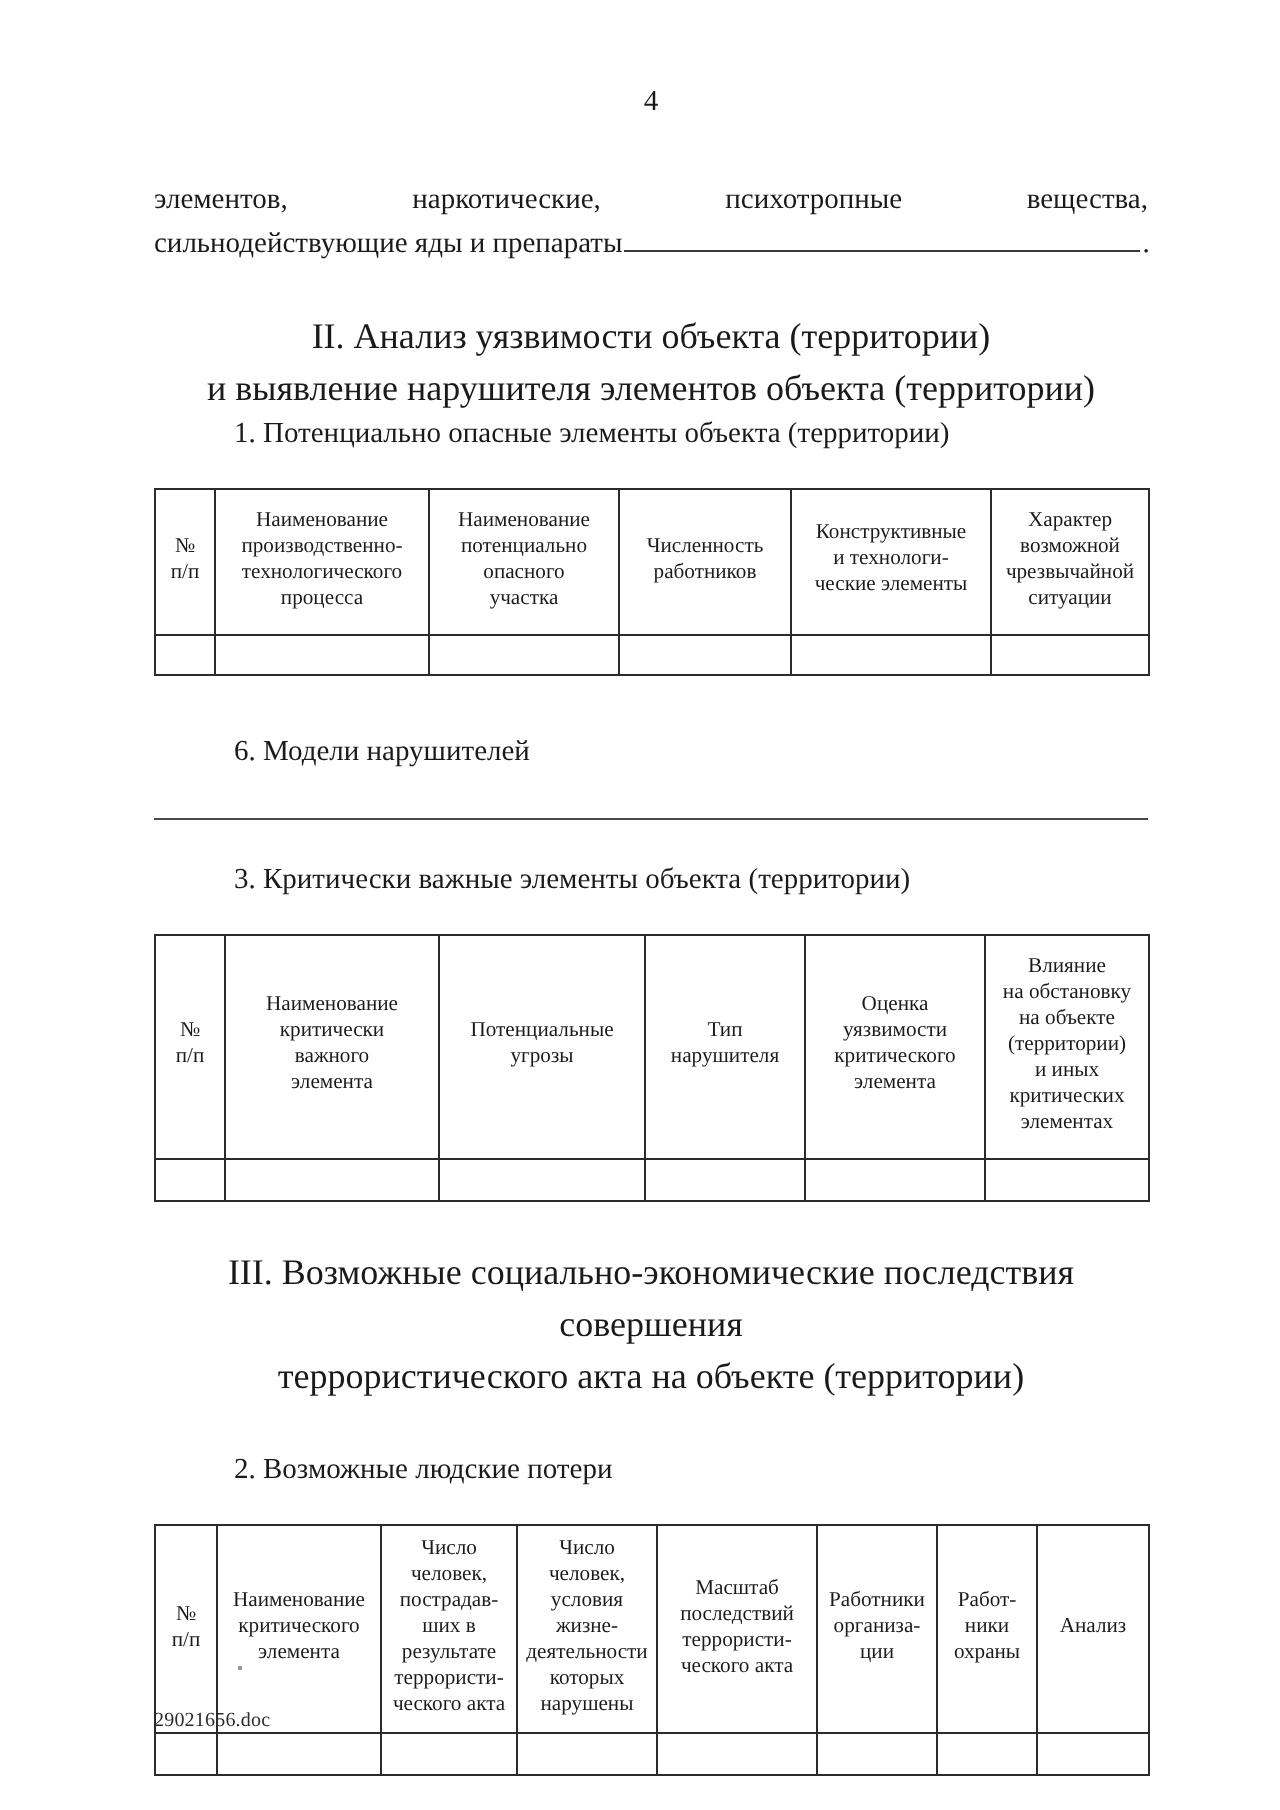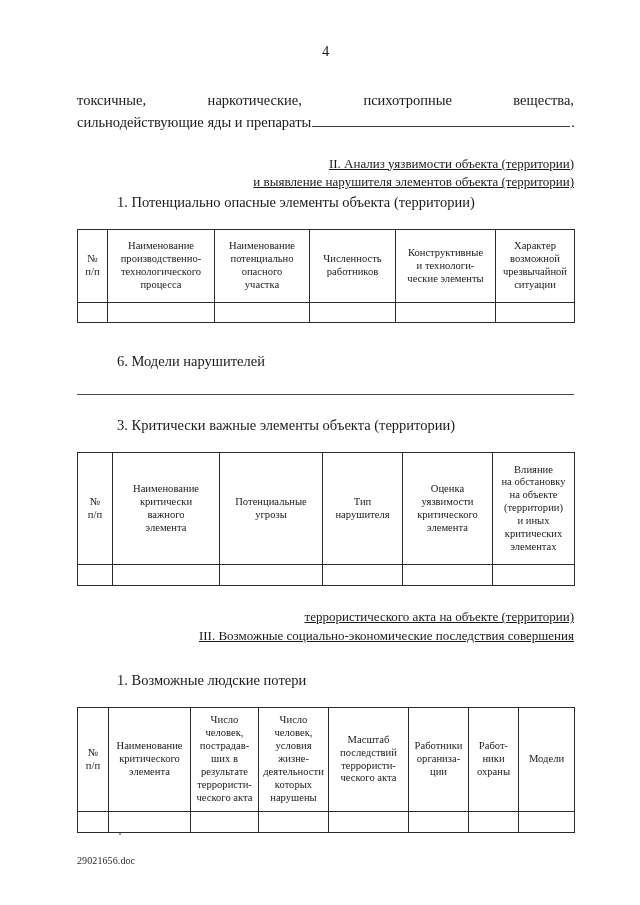--- a/index.html
+++ b/index.html
@@ -57,24 +57,23 @@
     display: inline-block;
     width: 258px;
     border-bottom: 1px solid #3a3a3a;
     height: 0.95em;
     vertical-align: baseline;
     margin: 0 1px;
   }
 
   
   .heading-center {
-    text-align: right;
-    font-size: 13px;
+    text-align: center;
+    font-size: 18px;
     line-height: 1.45;
-    text-decoration: underline;
   }
   .heading-indent {
     font-size: 14.5px;
     line-height: 1.45;
     padding-left: 40px;
   }
   .h-roman-2 { margin-top: 22px; }
   .h-sub-1   { }
   .h-sub-2   { margin-top: 28px; }
   .h-sub-3   { margin-top: 20px; }
@@ -143,21 +142,21 @@
 </style>
 </head>
 <body>
 
 <div class="page">
   <div class="content">
 
     <div class="page-number">4</div>
 
     <div class="para">
-      <span class="first-line">токсичные,  наркотические,  психотропные  вещества,</span>
+      <span class="first-line">элементов,  наркотические,  психотропные  вещества,</span>
       <span class="second-line"><span>сильнодействующие яды и препараты</span><span class="blank-fill"></span><span>.</span></span>
     </div>
 
     <div class="heading-center h-roman-2">
       <div>II. Анализ уязвимости объекта (территории)</div>
       <div>и выявление нарушителя элементов объекта (территории)</div>
     </div>
 
     <div class="heading-indent h-sub-1">1. Потенциально опасные элементы объекта (территории)</div>
 
@@ -223,25 +222,25 @@
           <td class="empty-row"></td>
           <td class="empty-row"></td>
           <td class="empty-row"></td>
           <td class="empty-row"></td>
           <td class="empty-row"></td>
         </tr>
       </tbody>
     </table>
 
     <div class="heading-center h-roman-3">
+      <div>III. Возможные социально-экономические последствия совершения</div>
       <div>террористического акта на объекте (территории)</div>
-      <div>III. Возможные социально-экономические последствия совершения</div>
     </div>
 
-    <div class="heading-indent h-sub-4">1. Возможные людские потери</div>
+    <div class="heading-indent h-sub-4">2. Возможные людские потери</div>
 
     <table class="doc-table t3">
       <colgroup>
         <col style="width:31px">
         <col style="width:82px">
         <col style="width:68px">
         <col style="width:70px">
         <col style="width:80px">
         <col style="width:60px">
         <col style="width:50px">
@@ -249,21 +248,21 @@
       </colgroup>
       <thead>
         <tr>
           <th>№<br>п/п</th>
           <th>Наименование<br>критического<br>элемента</th>
           <th>Число<br>человек,<br>пострадав-<br>ших в<br>результате<br>террористи-<br>ческого акта</th>
           <th>Число<br>человек,<br>условия<br>жизне-<br>деятельности<br>которых<br>нарушены</th>
           <th>Масштаб<br>последствий<br>террористи-<br>ческого акта</th>
           <th>Работники<br>организа-<br>ции</th>
           <th>Работ-<br>ники<br>охраны</th>
-          <th>Модели</th>
+          <th>Анализ</th>
         </tr>
       </thead>
       <tbody>
         <tr>
           <td class="empty-row"></td>
           <td class="empty-row"></td>
           <td class="empty-row"></td>
           <td class="empty-row"></td>
           <td class="empty-row"></td>
           <td class="empty-row"></td>

